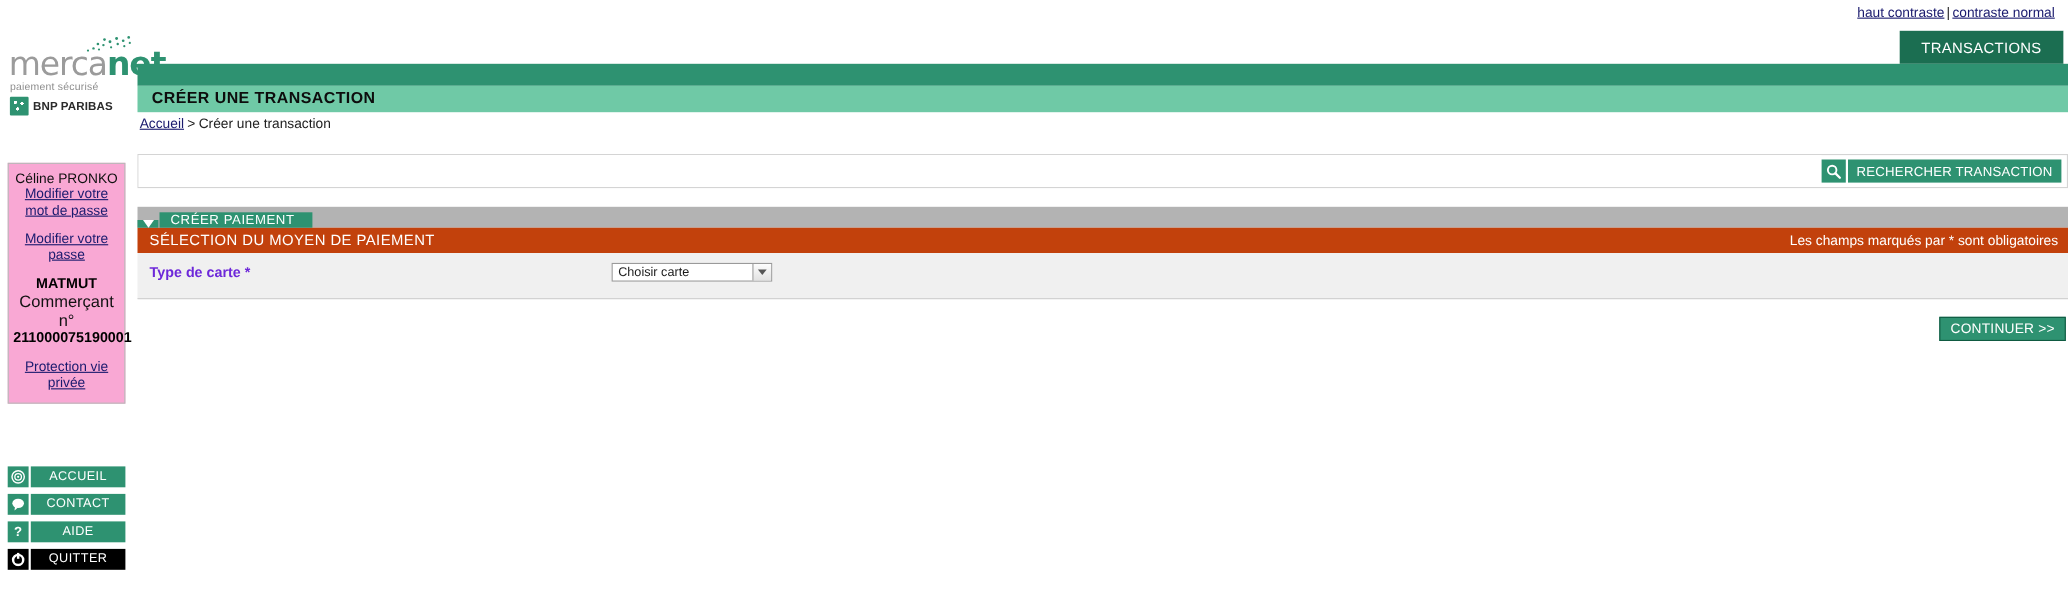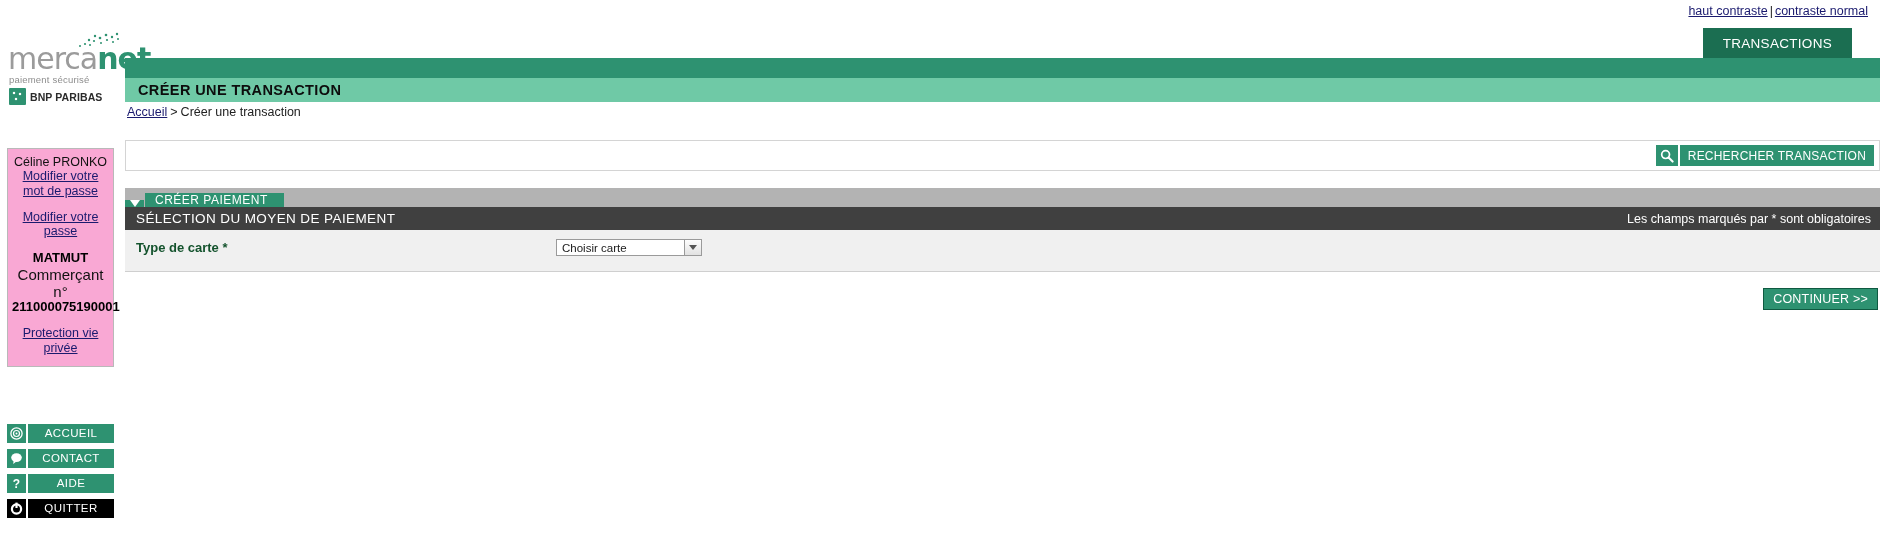--- a/index.html
+++ b/index.html
@@ -83,21 +83,20 @@
     color: #2b2b2b; letter-spacing: .1px;
   }
 
   
   .tabs {
     position: absolute;
     top: 28px; right: 0;
     display: flex;
     align-items: flex-start;
     height: 30px;
-    gap: 24px;
   }
   .tab {
     height: 30px;
     padding: 0 20px;
     display: flex; align-items: center;
     color: #ffffff;
     font-size: 13.5px;
     letter-spacing: .3px;
     cursor: pointer;
     background: #2e9271;
@@ -275,21 +274,21 @@
     letter-spacing: .5px;
     padding: 0 16px 0 10px;
     display: flex; align-items: center;
     margin-left: 1px;
   }
   .section-bar .sec-fill { flex: 1; background: #b3b3b3; }
 
   
   .panel-head {
     height: 23px;
-    background: #404040;
+    background: #c2410c;
     display: flex; align-items: center;
     justify-content: space-between;
     padding: 0 9px 0 11px;
     color: #ffffff;
   }
   .panel-head .ph-title {
     font-size: 13.5px;
     letter-spacing: .4px;
   }
   .panel-head .ph-note {
@@ -304,21 +303,21 @@
     min-height: 42px;
   }
   .form-row {
     display: flex;
     align-items: center;
     padding-left: 11px;
   }
   .form-label {
     font-size: 13px;
     font-weight: 700;
-    color: #14532d;
+    color: #6d28d9;
     width: 420px;
   }
   .select-wrap {
     position: relative;
     width: 146px; height: 17px;
     border: 1px solid #9a9a9a;
     background: #ffffff;
     display: flex; align-items: center;
     cursor: pointer;
   }

